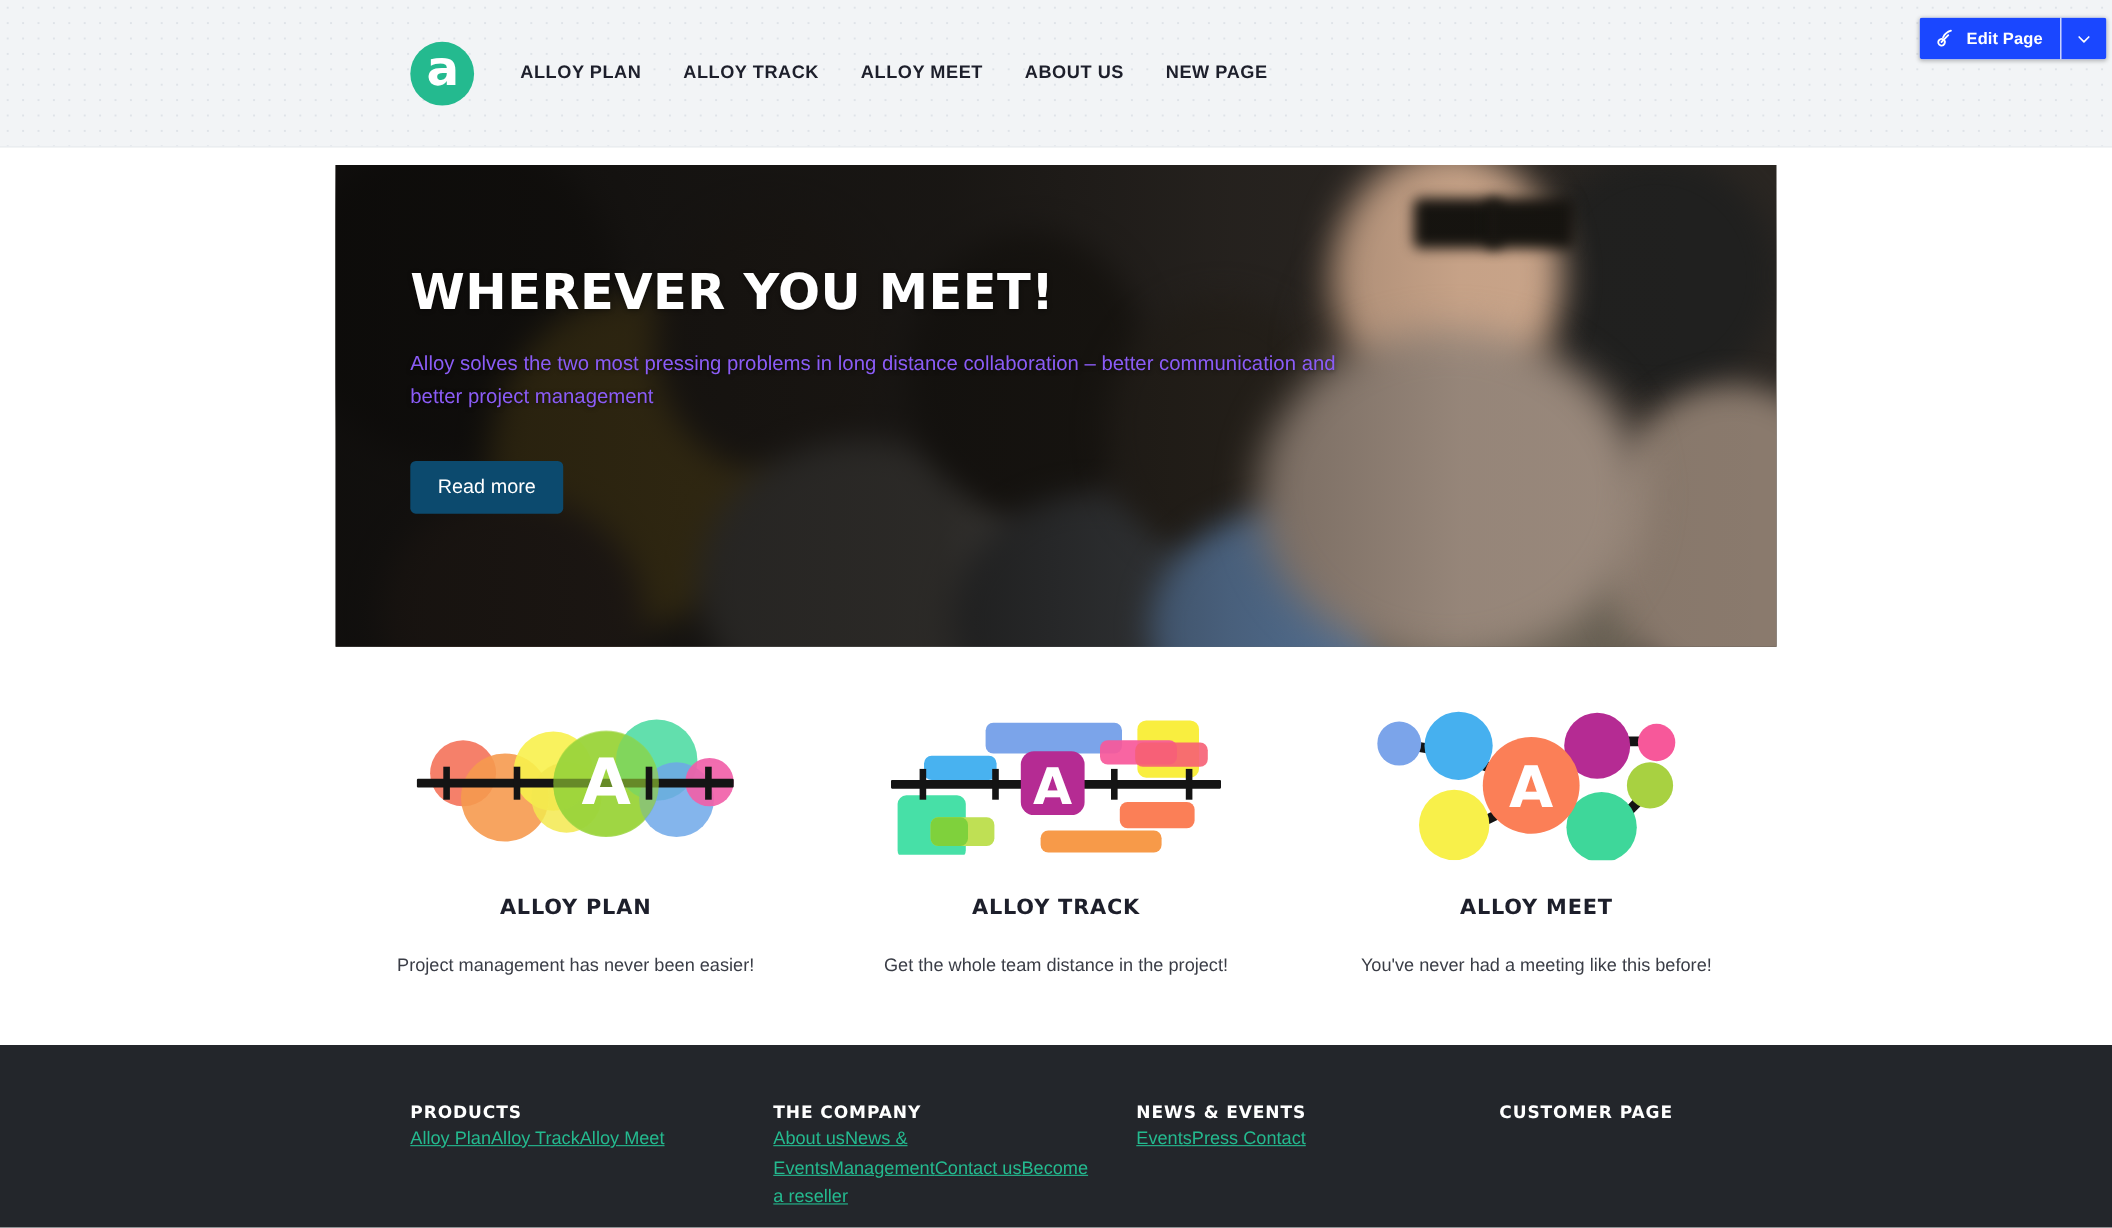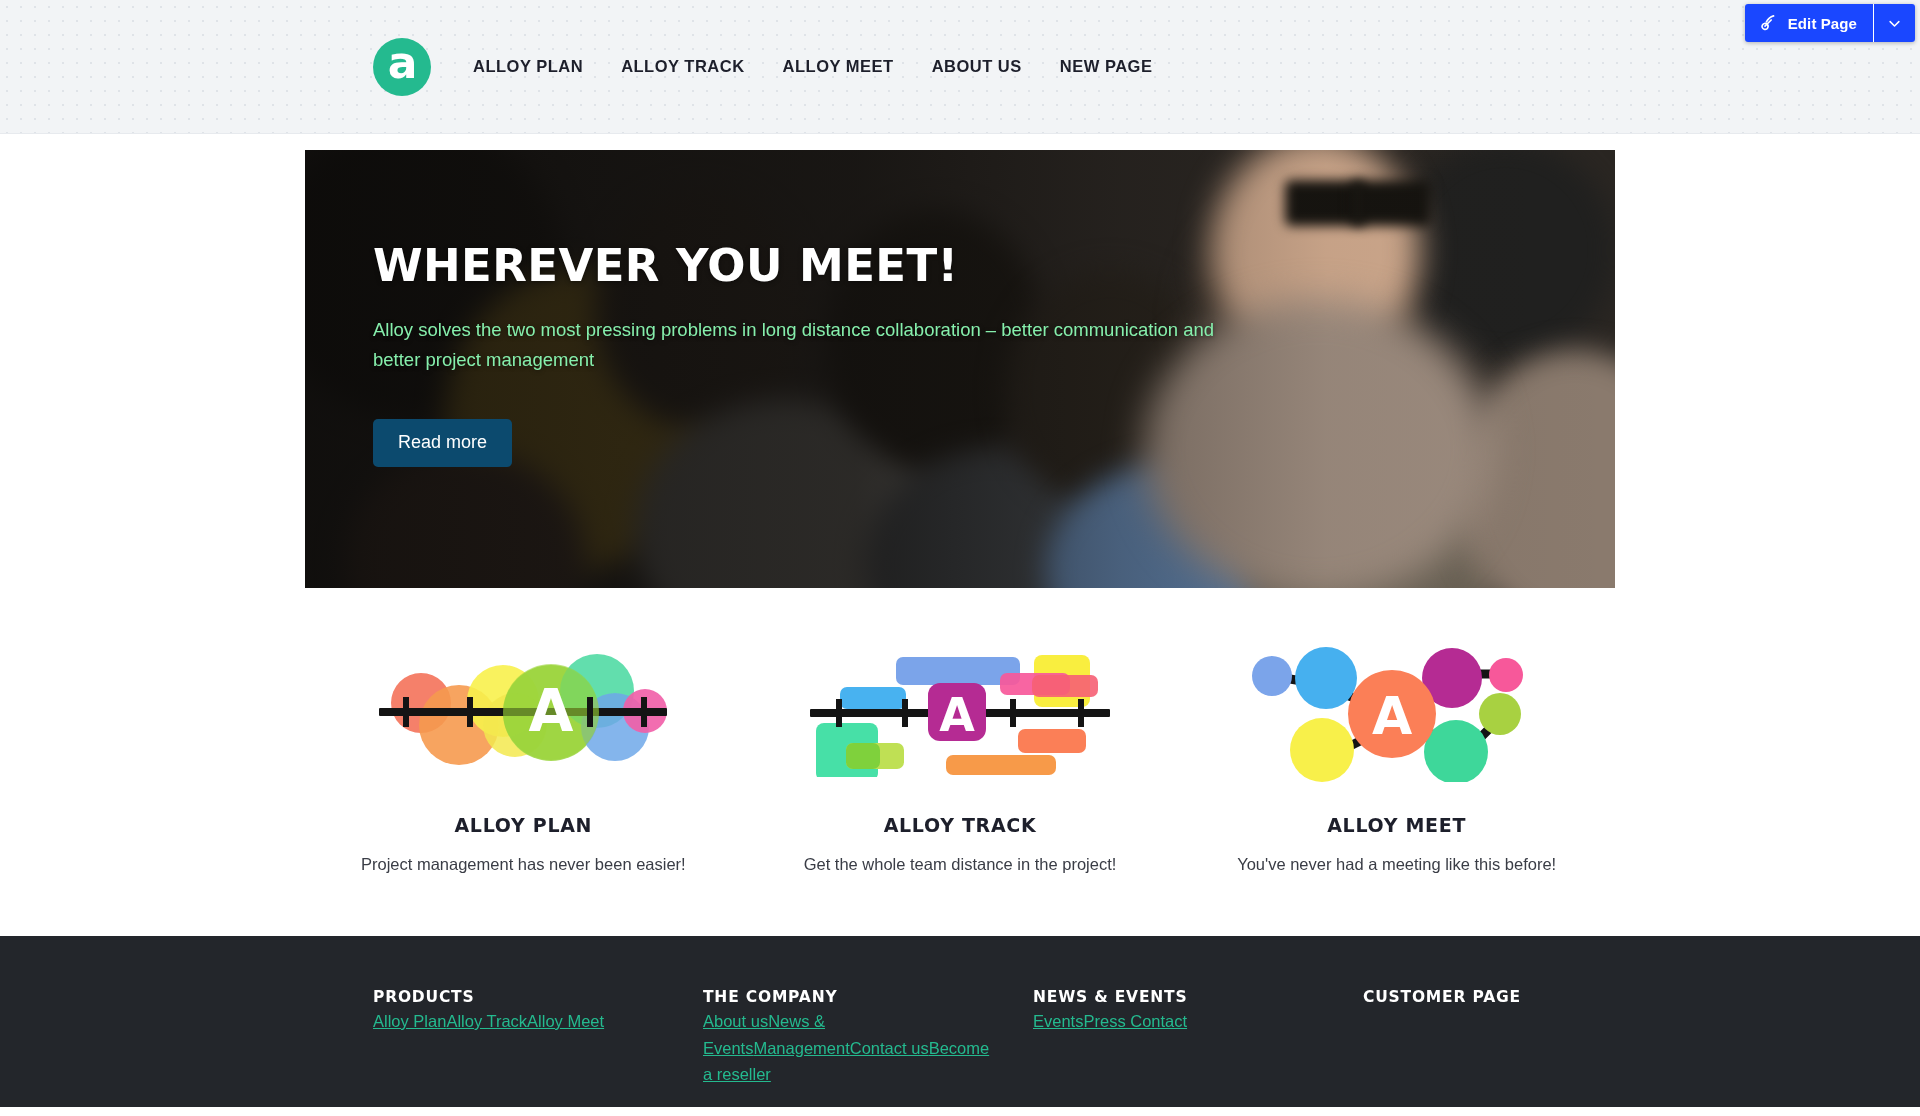--- a/index.html
+++ b/index.html
@@ -7,21 +7,21 @@
   html,body{width:1920px;height:1116px;overflow:hidden;}
   body{
     font-family:"Liberation Sans", sans-serif;
     background:#ffffff;
     color:#2b2b33;
     position:relative;
   }
 
   
   #editor-overlay{
-    position:absolute; top:4px; right:5px;
+    position:absolute; top:16px; right:5px;
     display:flex; align-items:stretch;
     height:38px; z-index:50;
     border-radius:3px; overflow:hidden;
     box-shadow:0 1px 4px rgba(0,0,0,.28);
   }
   #edit-page-btn{
     background:#1a47ff; color:#fff;
     display:flex; align-items:center; gap:9px;
     padding:0 16px 0 14px;
     font-size:15px; font-weight:600; letter-spacing:.1px;
@@ -88,21 +88,21 @@
   #hero-content{
     position:absolute; left:68px; top:92px; width:900px; z-index:4;
   }
   #hero-title{
     color:#fff; font-size:45px; font-weight:800; letter-spacing:.4px;
     line-height:1.05; margin-bottom:26px;
     font-family:"DejaVu Sans", sans-serif;
     text-shadow:0 1px 5px rgba(0,0,0,.45);
   }
   #hero-sub{
-    color:#86efac; font-size:18.5px; line-height:1.62; font-weight:400;
+    color:#8b5cf6; font-size:18.5px; line-height:1.62; font-weight:400;
     max-width:880px; text-shadow:0 1px 4px rgba(0,0,0,.5);
   }
   #hero-cta{
     display:inline-block; margin-top:44px;
     background:#0c4a6e; color:#fff;
     font-size:18px; font-weight:400;
     padding:13px 25px 14px; border-radius:5px;
     text-decoration:none; border:none; cursor:pointer;
     font-family:"Liberation Sans", sans-serif;
   }
@@ -114,21 +114,21 @@
   }
   .product{flex:1; text-align:center; padding:0 22px;}
   .prod-art{height:160px; display:flex; align-items:center; justify-content:center;}
   .prod-art svg{display:block;}
   .prod-title{
     font-size:19px; font-weight:800; letter-spacing:.7px;
     color:#1d1f2b; margin-top:22px;
     font-family:"DejaVu Sans", sans-serif;
   }
   .prod-desc{
-    font-size:16.5px; color:#3a3d46; margin-top:19px; font-weight:400;
+    font-size:16.5px; color:#3a3d46; margin-top:33px; font-weight:400;
   }
 
   
   #site-footer{
     background:#23262b; color:#fff;
     padding:52px 0 0; height:171px;
   }
   #footer-inner{
     width:1310px; margin:0 auto;
     display:flex; padding-left:68px;

